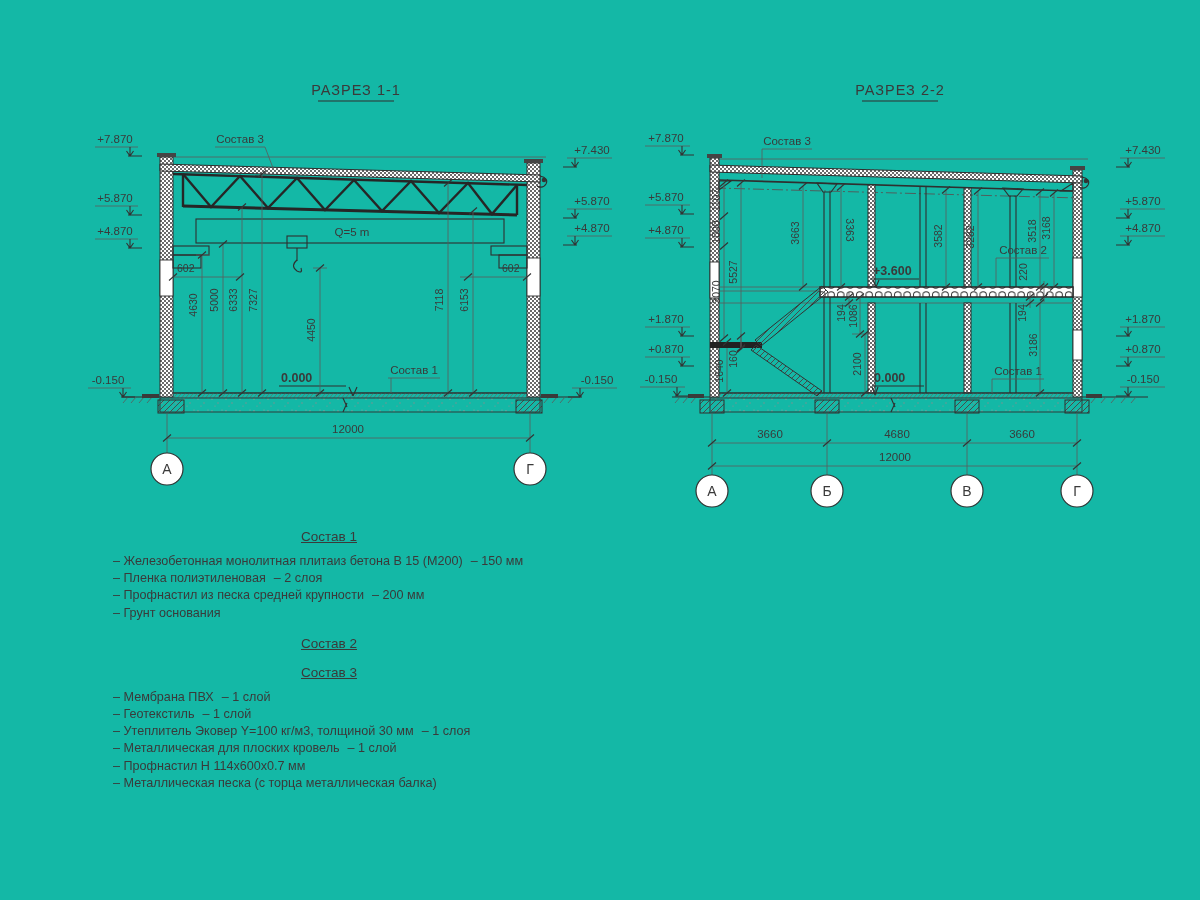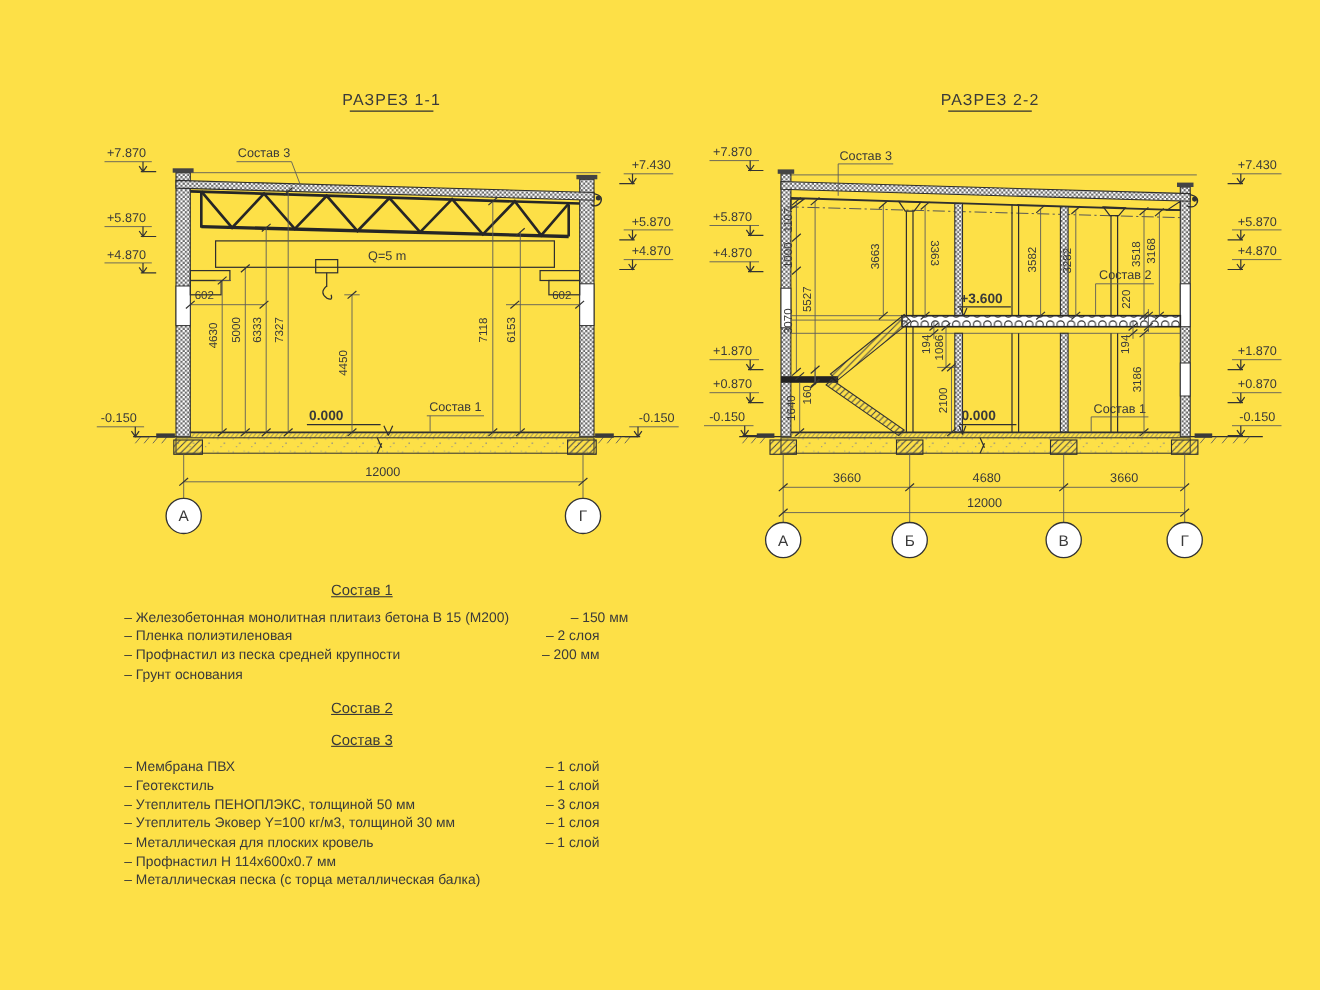--- a/index.html
+++ b/index.html
@@ -1,17 +1,17 @@
 <!DOCTYPE html>
 <html><head>
 <meta charset="utf-8">
 <style>
   html,body{margin:0;padding:0;background:#fff;width:1200px;height:900px;overflow:hidden;
     font-family:"Liberation Sans",sans-serif;}
-  #stage{position:relative;width:1200px;height:900px;background:#fde047;text-decoration:underline;}
+  #stage{position:relative;width:1200px;height:900px;background:#14b8a6;text-decoration:underline;}
   svg{position:absolute;left:0;top:0;}
   svg text{font-family:"Liberation Sans",sans-serif;fill:#3a3a3a;}
   .ln{stroke:#2f2f2f;stroke-width:1.1;fill:none;}
   .ln15{stroke:#2f2f2f;stroke-width:1.6;fill:none;}
   .thk{stroke:#262626;stroke-width:2.4;fill:none;}
   .thin{stroke:#5a5a5a;stroke-width:0.8;fill:none;}
   .tk{stroke:#333;stroke-width:1.1;fill:none;}
   .dimt{font-size:10.5px;}
   .elevt{font-size:11.5px;}
   .lblt{font-size:11.5px;}
@@ -19,21 +19,21 @@
   .axt{font-size:14px;}
   .zerot{font-size:12.5px;font-weight:bold;}
   .wallfill{fill:url(#chk);stroke:#2f2f2f;stroke-width:1;}
   .padfill{fill:url(#diag);stroke:#2f2f2f;stroke-width:1;}
   .stairfill{fill:url(#diag);stroke:#333;stroke-width:1;}
   .white{fill:#fff;stroke:#2f2f2f;stroke-width:0.9;}
   
   .comp{position:absolute;left:113px;top:529px;width:432px;color:#3a3a3a;font-size:12.6px;}
   .comp-title{text-align:center;text-decoration:underline;font-size:13.5px;margin:14px 0 9px 0;}
   .comp-title:first-child{margin-top:0;}
-  .crow{display:flex;justify-content:space-between;line-height:17.2px;white-space:nowrap;gap:48px;}
+  .crow{display:flex;justify-content:flex-start;line-height:17.2px;white-space:nowrap;}
   .crow .qty{margin-left:8px;}
 </style>
 </head>
 <body>
 <div id="stage">
 
 <svg width="1200" height="520" viewBox="0 0 1200 520">
   <defs>
     <pattern id="chk" width="4" height="4" patternUnits="userSpaceOnUse">
       <rect width="4" height="4" fill="#fff"></rect>
@@ -444,24 +444,20 @@
   <div class="comp-title">Состав 3</div>
   <div class="crow">
         <span>– Мембрана ПВХ</span>
         <span class="qty">– 1 слой</span>
       </div>
   <div class="crow">
         <span>– Геотекстиль</span>
         <span class="qty">– 1 слой</span>
       </div>
   <div class="crow">
-        <span>– Утеплитель ПЕНОПЛЭКС, толщиной 50 мм</span>
-        <span class="qty">– 3 слоя</span>
-      </div>
-  <div class="crow">
         <span>– Утеплитель Эковер Y=100 кг/м3, толщиной 30 мм</span>
         <span class="qty">– 1 слоя</span>
       </div>
   <div class="crow">
         <span>– Металлическая для плоских кровель</span>
         <span class="qty">– 1 слой</span>
       </div>
   <div class="crow">
         <span>– Профнастил Н 114х600х0.7 мм</span>
         <span class="qty"></span>

